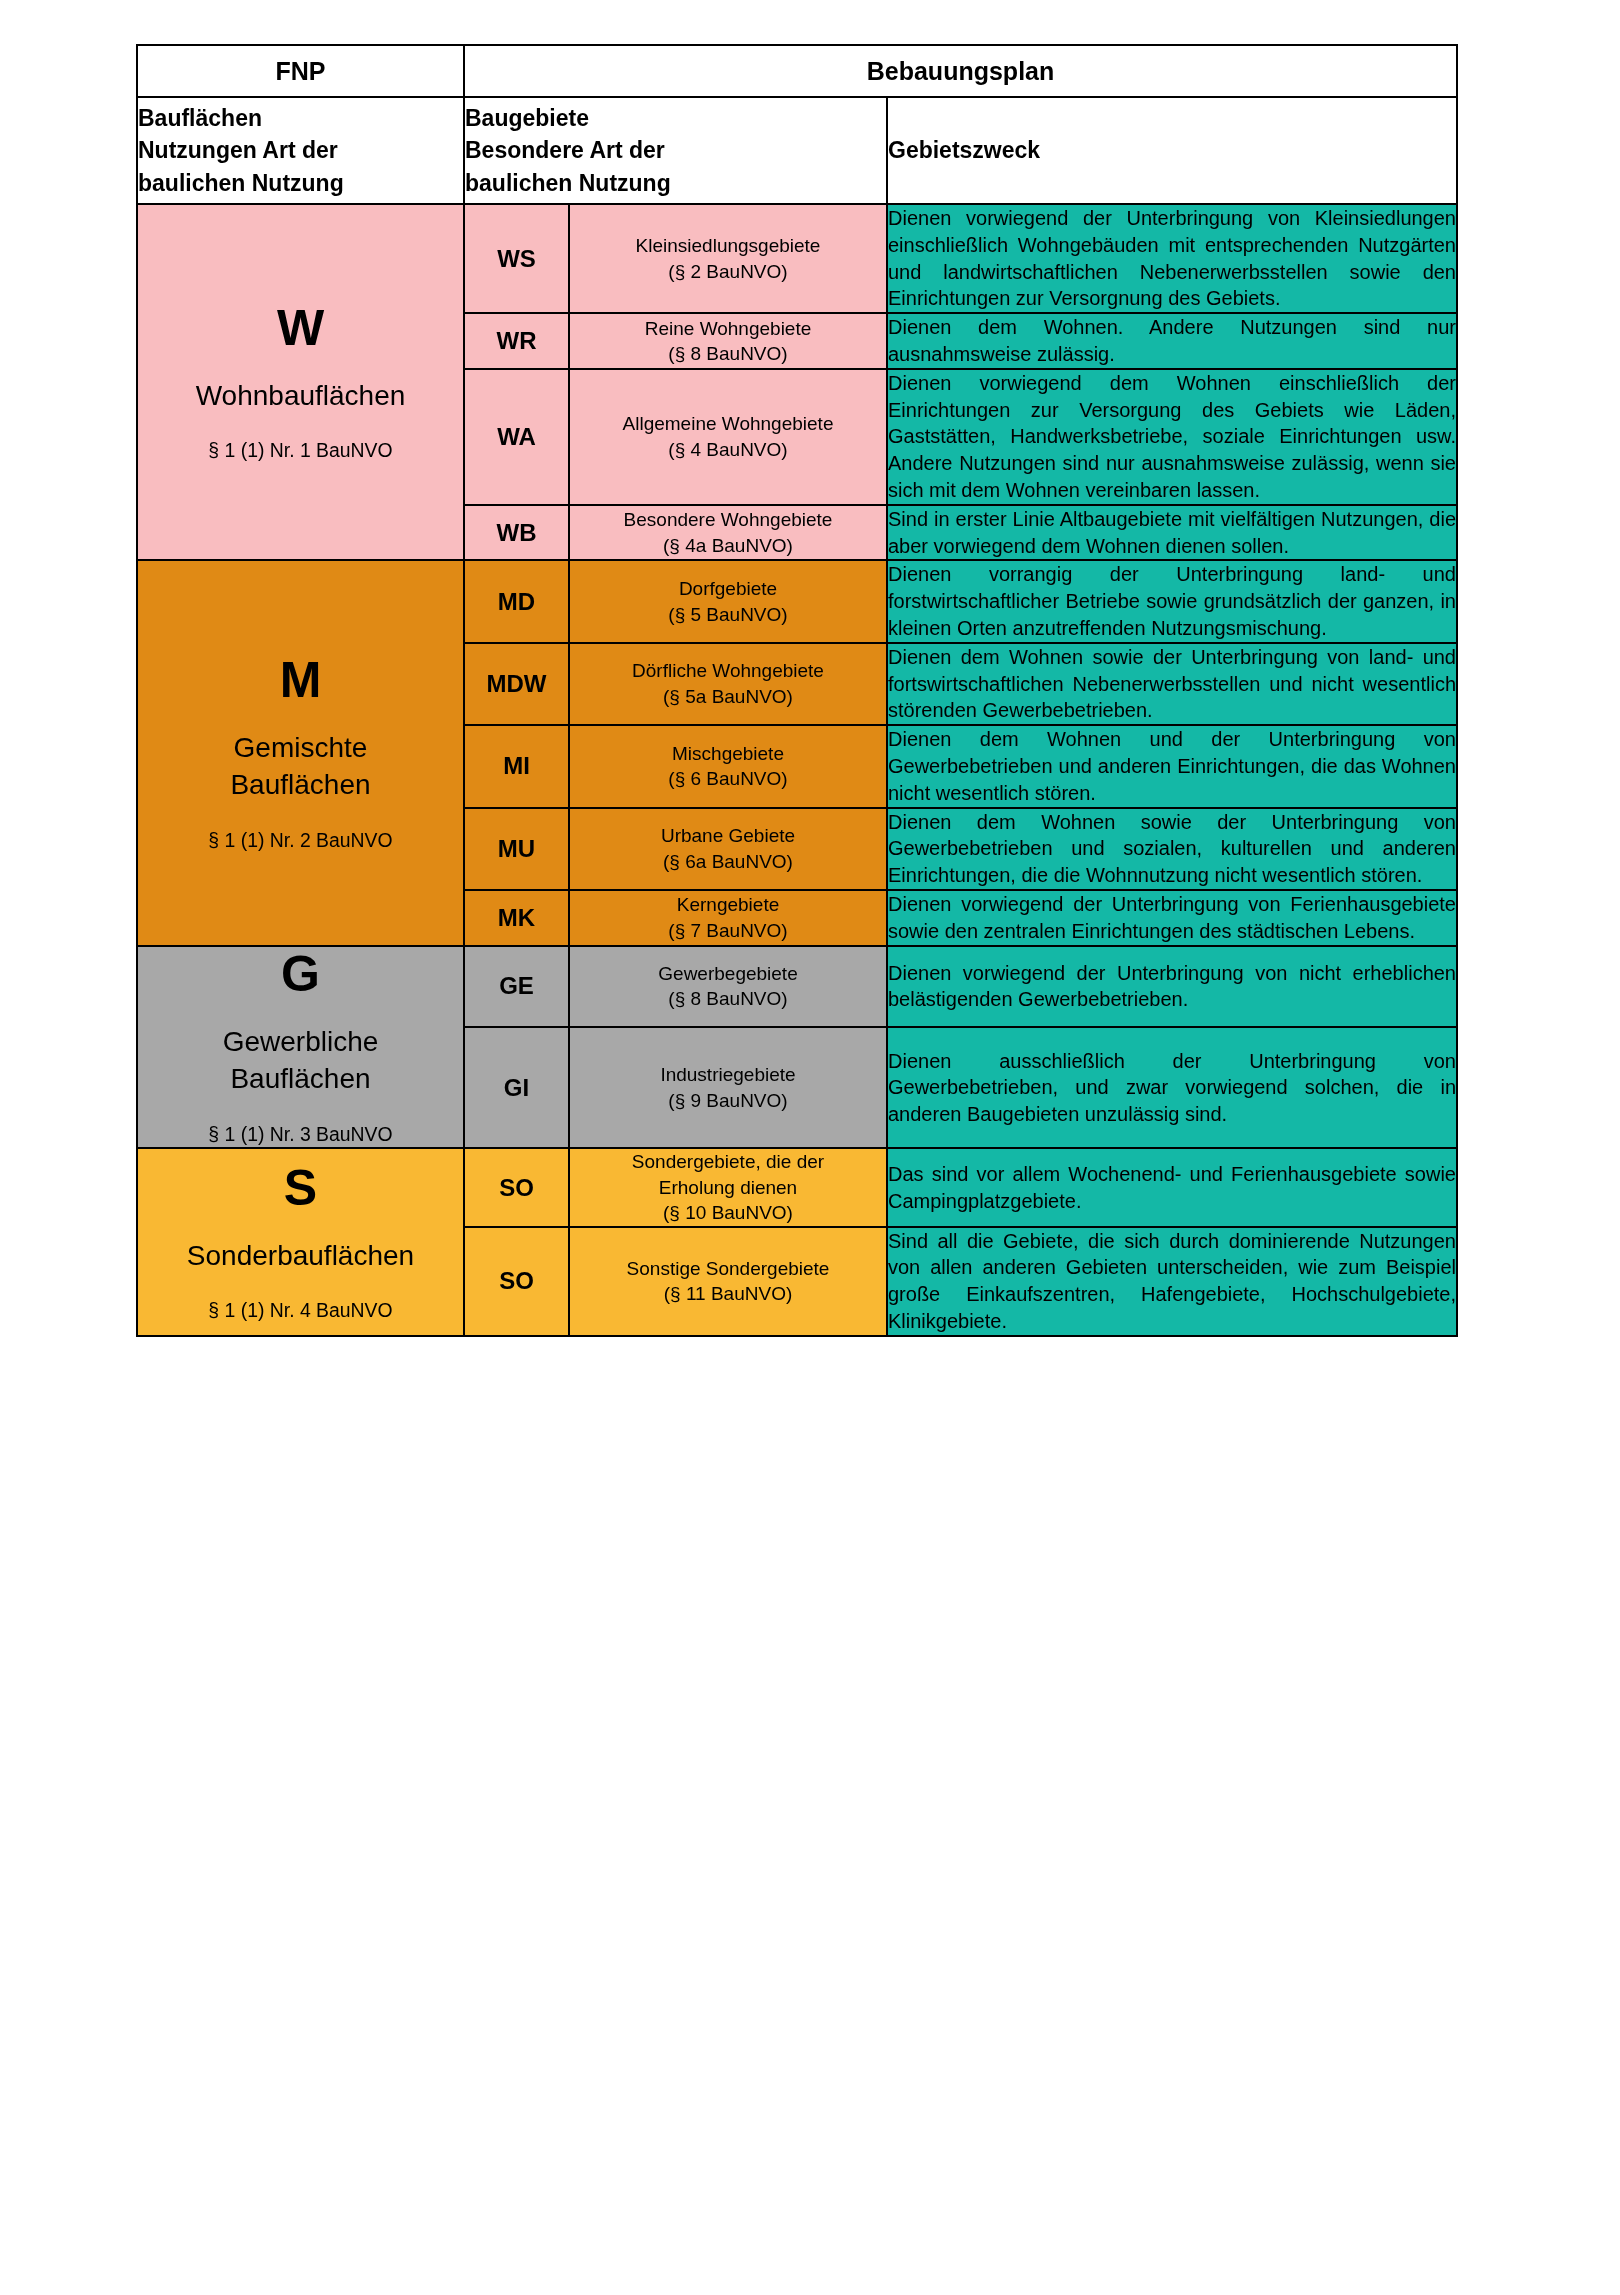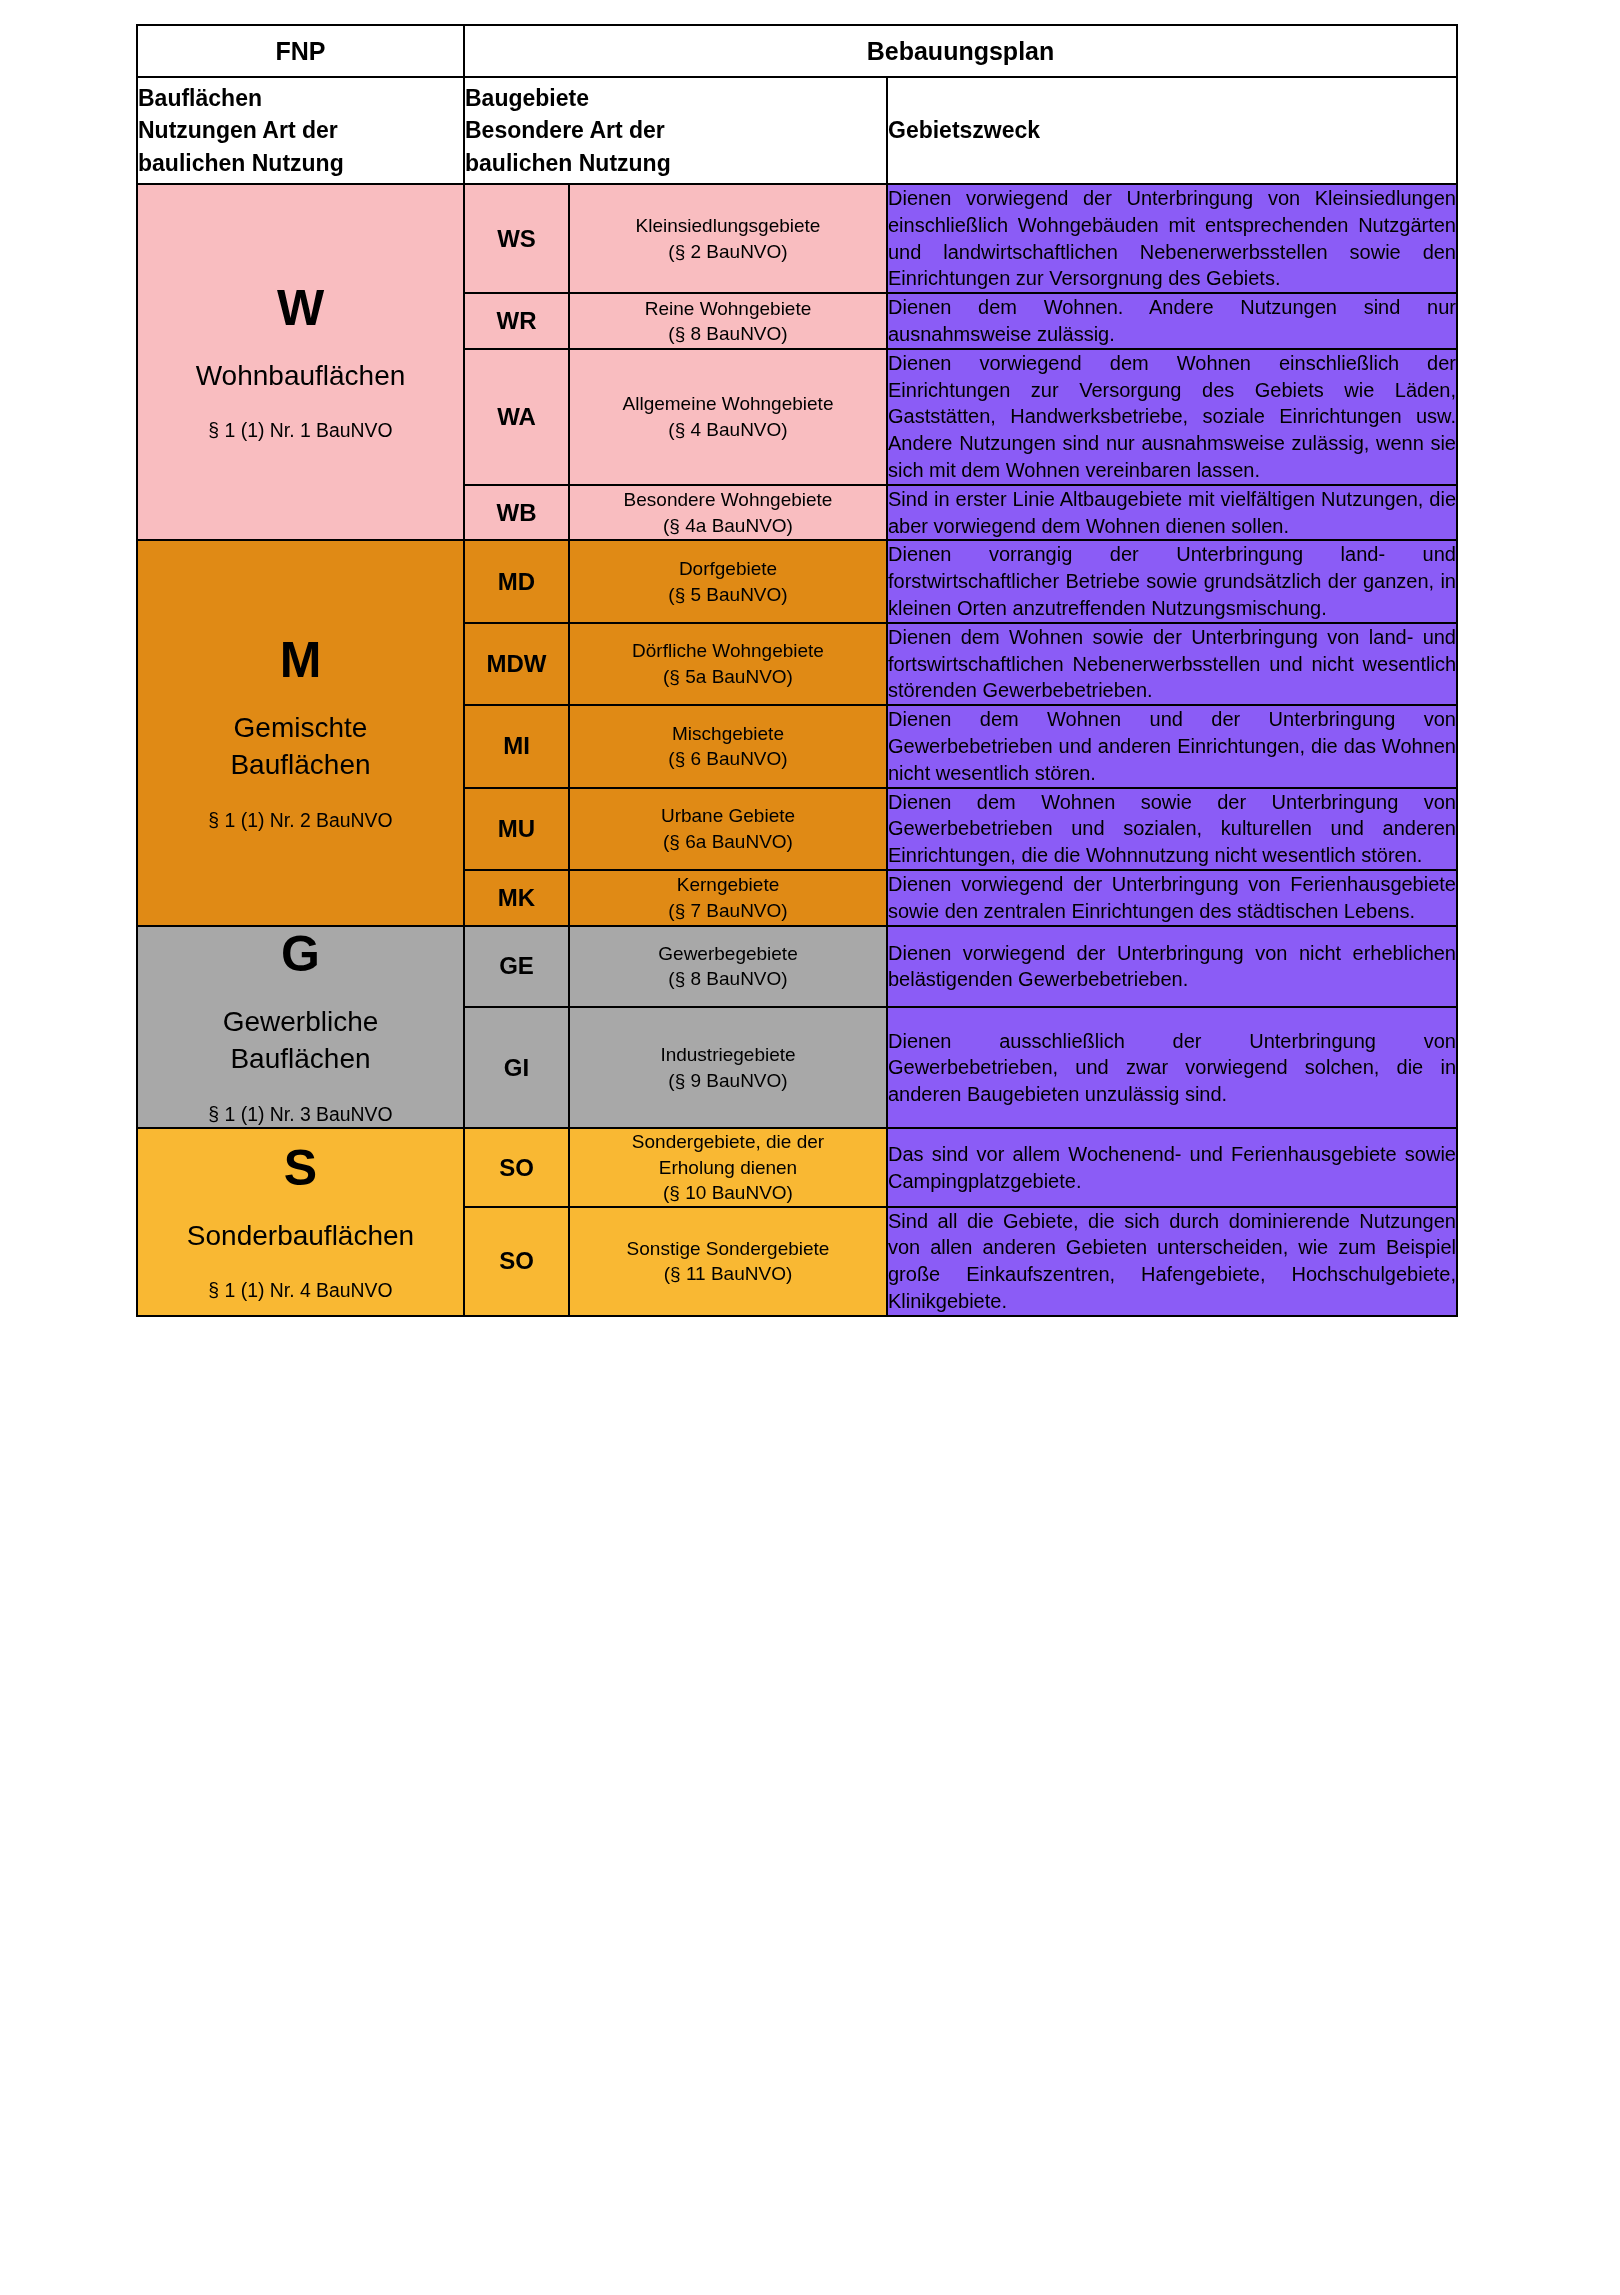--- a/index.html
+++ b/index.html
@@ -11,21 +11,21 @@
     width: 1621px;
     height: 2295px;
     font-family: "Liberation Sans", sans-serif;
     color: #000000;
   }
   .page {
     position: relative;
     width: 1621px;
     height: 2295px;
     box-sizing: border-box;
-    padding: 24px 0 0 0;
+    padding: 44px 0 0 0;
   }
   table.plan {
     border-collapse: collapse;
     table-layout: fixed;
     margin-left: 136px;
     width: 1321px;
     border: 2.4px solid #000;
   }
   table.plan td, table.plan th {
     border: 2.4px solid #000;
@@ -94,21 +94,21 @@
     line-height: 1.34;
     padding: 6.5px 8px;
   }
   .desc {
     text-align: justify;
     text-align-last: left;
     font-size: 20px;
     line-height: 1.34;
     padding: 8px 11.3px 9.7px 11.3px;
     vertical-align: top;
-    background: #8b5cf6;
+    background: #14b8a6;
   }
 </style>
 </head>
 <body>
 
 <div class="page">
   <table class="plan">
     <colgroup>
       <col class="c-fnp">
       <col class="c-abbr">

